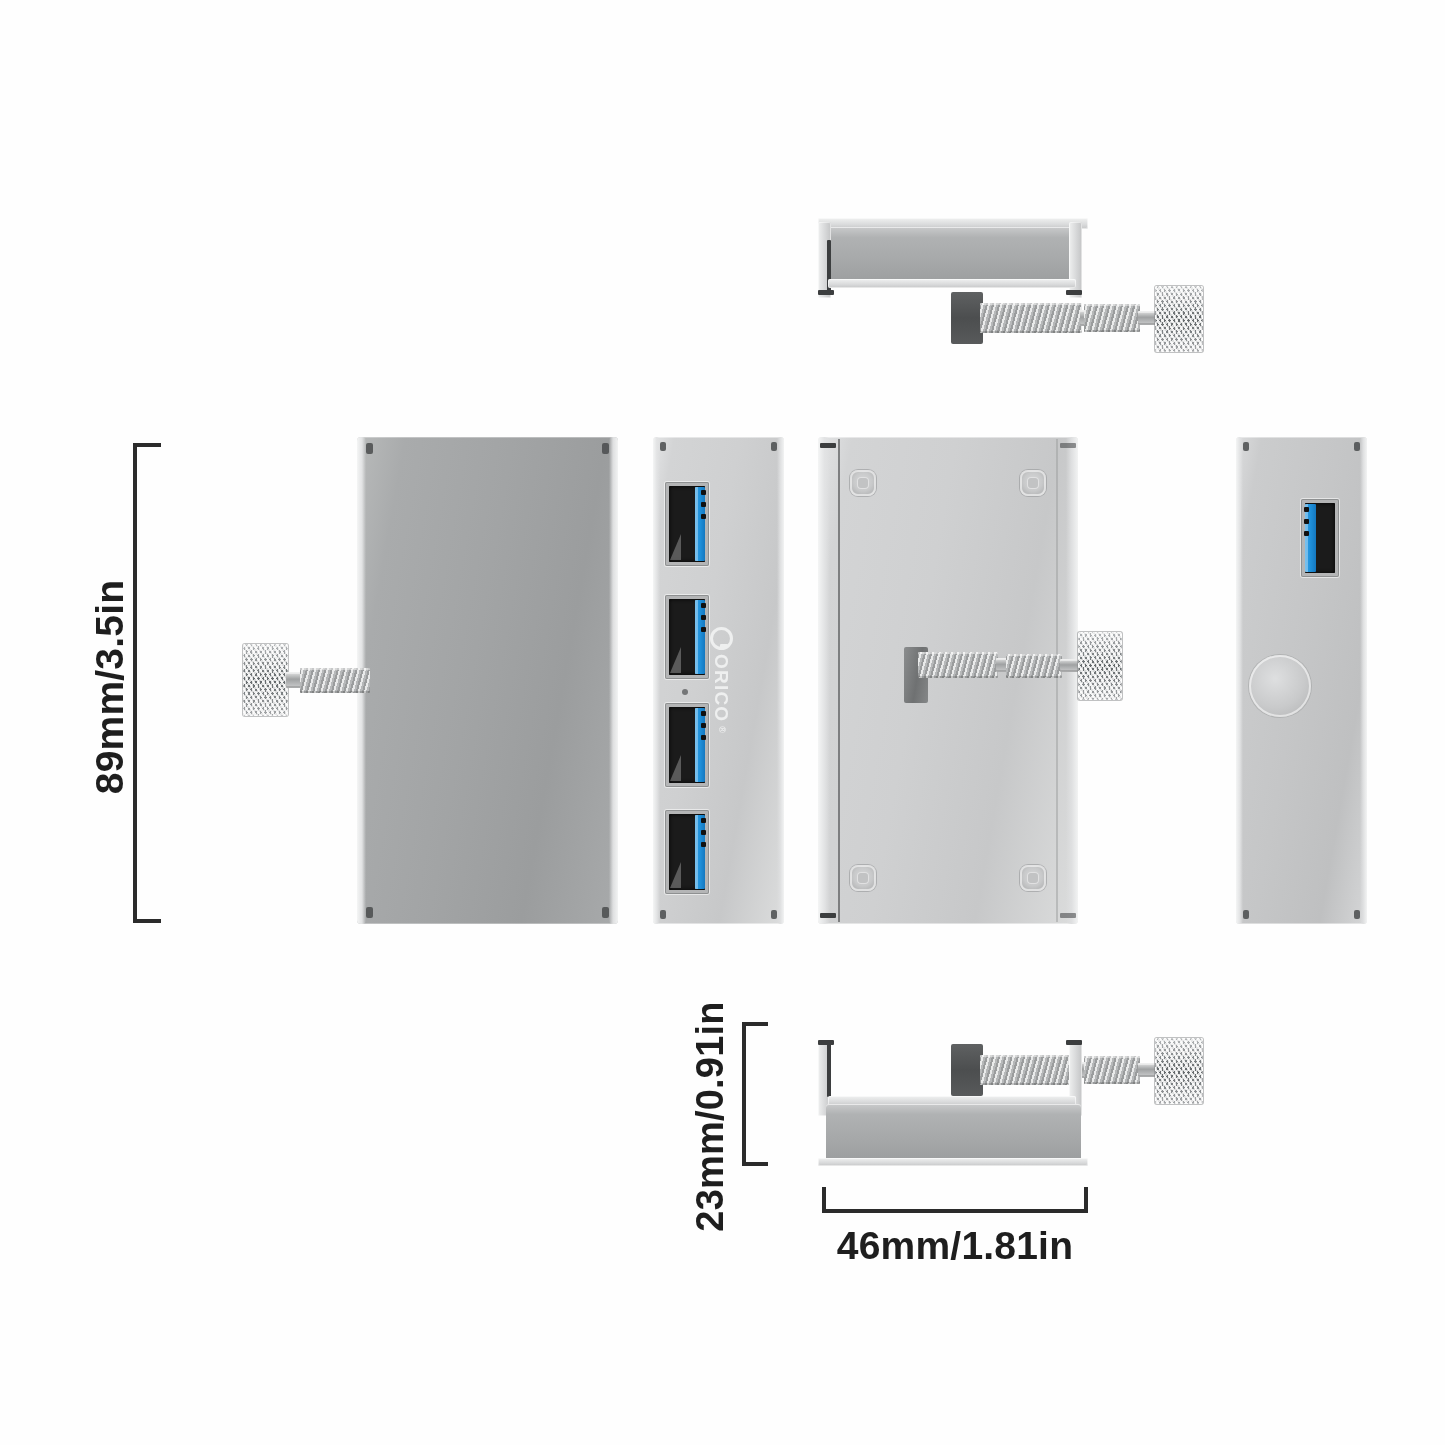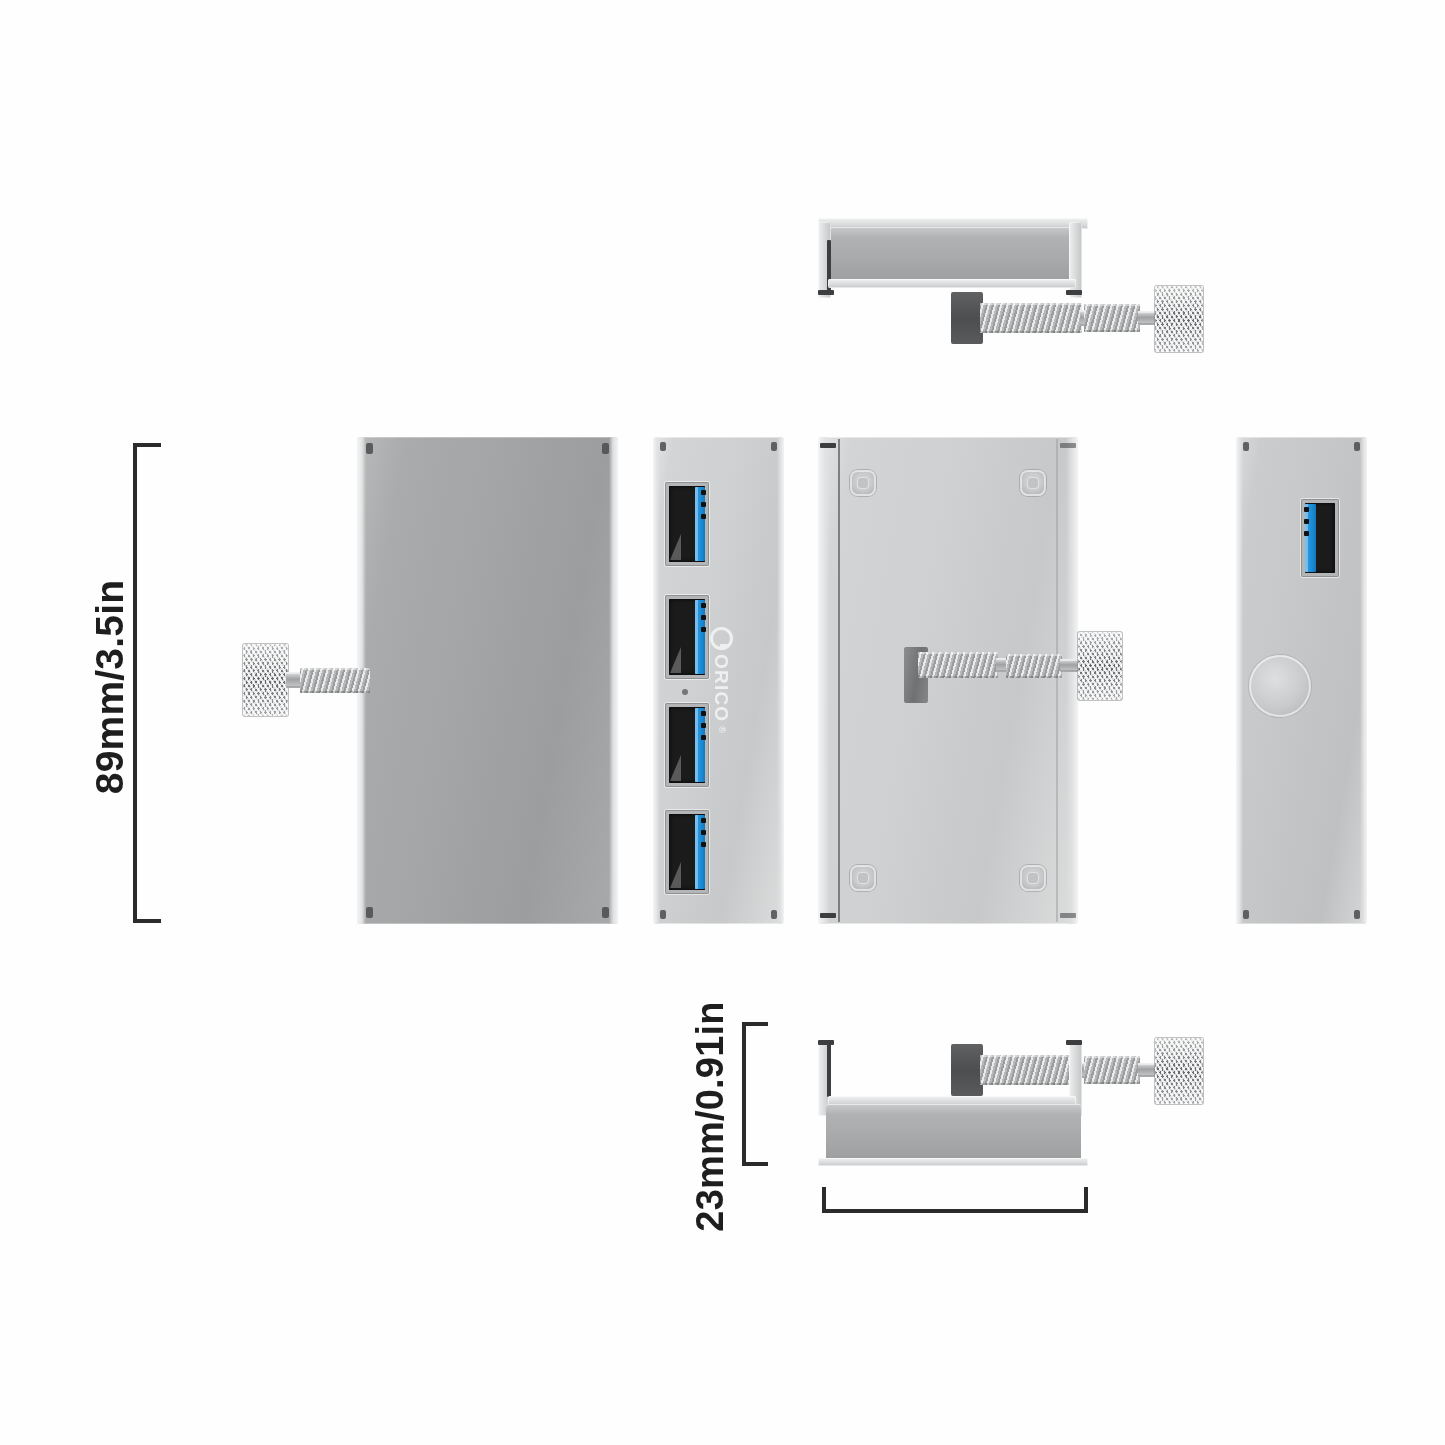--- a/index.html
+++ b/index.html
@@ -369,14 +369,15 @@
     <div class="clamp-rail" style="left:10px;top:78px;width:248px;height:10px;"></div>
     <div class="clamp-slab" style="left:8px;top:86px;width:255px;height:58px;"></div>
     <div class="clamp-rail" style="left:0;top:140px;width:270px;height:8px;"></div>
   </div>
 
   <div class="bracket" style="left:822px;top:1185px;width:266px;height:28px;">
     <div class="bar" style="left:0;bottom:0;width:266px;height:4px;"></div>
     <div class="bar" style="left:0;bottom:0;width:4px;height:26px;"></div>
     <div class="bar" style="right:0;bottom:0;width:4px;height:26px;"></div>
   </div>
+  <div class="dim-label" style="left:822px;top:1224px;width:266px;text-align:center;font-size:39px;">46mm/1.81in</div>
 
 </div>
 
 </body></html>

